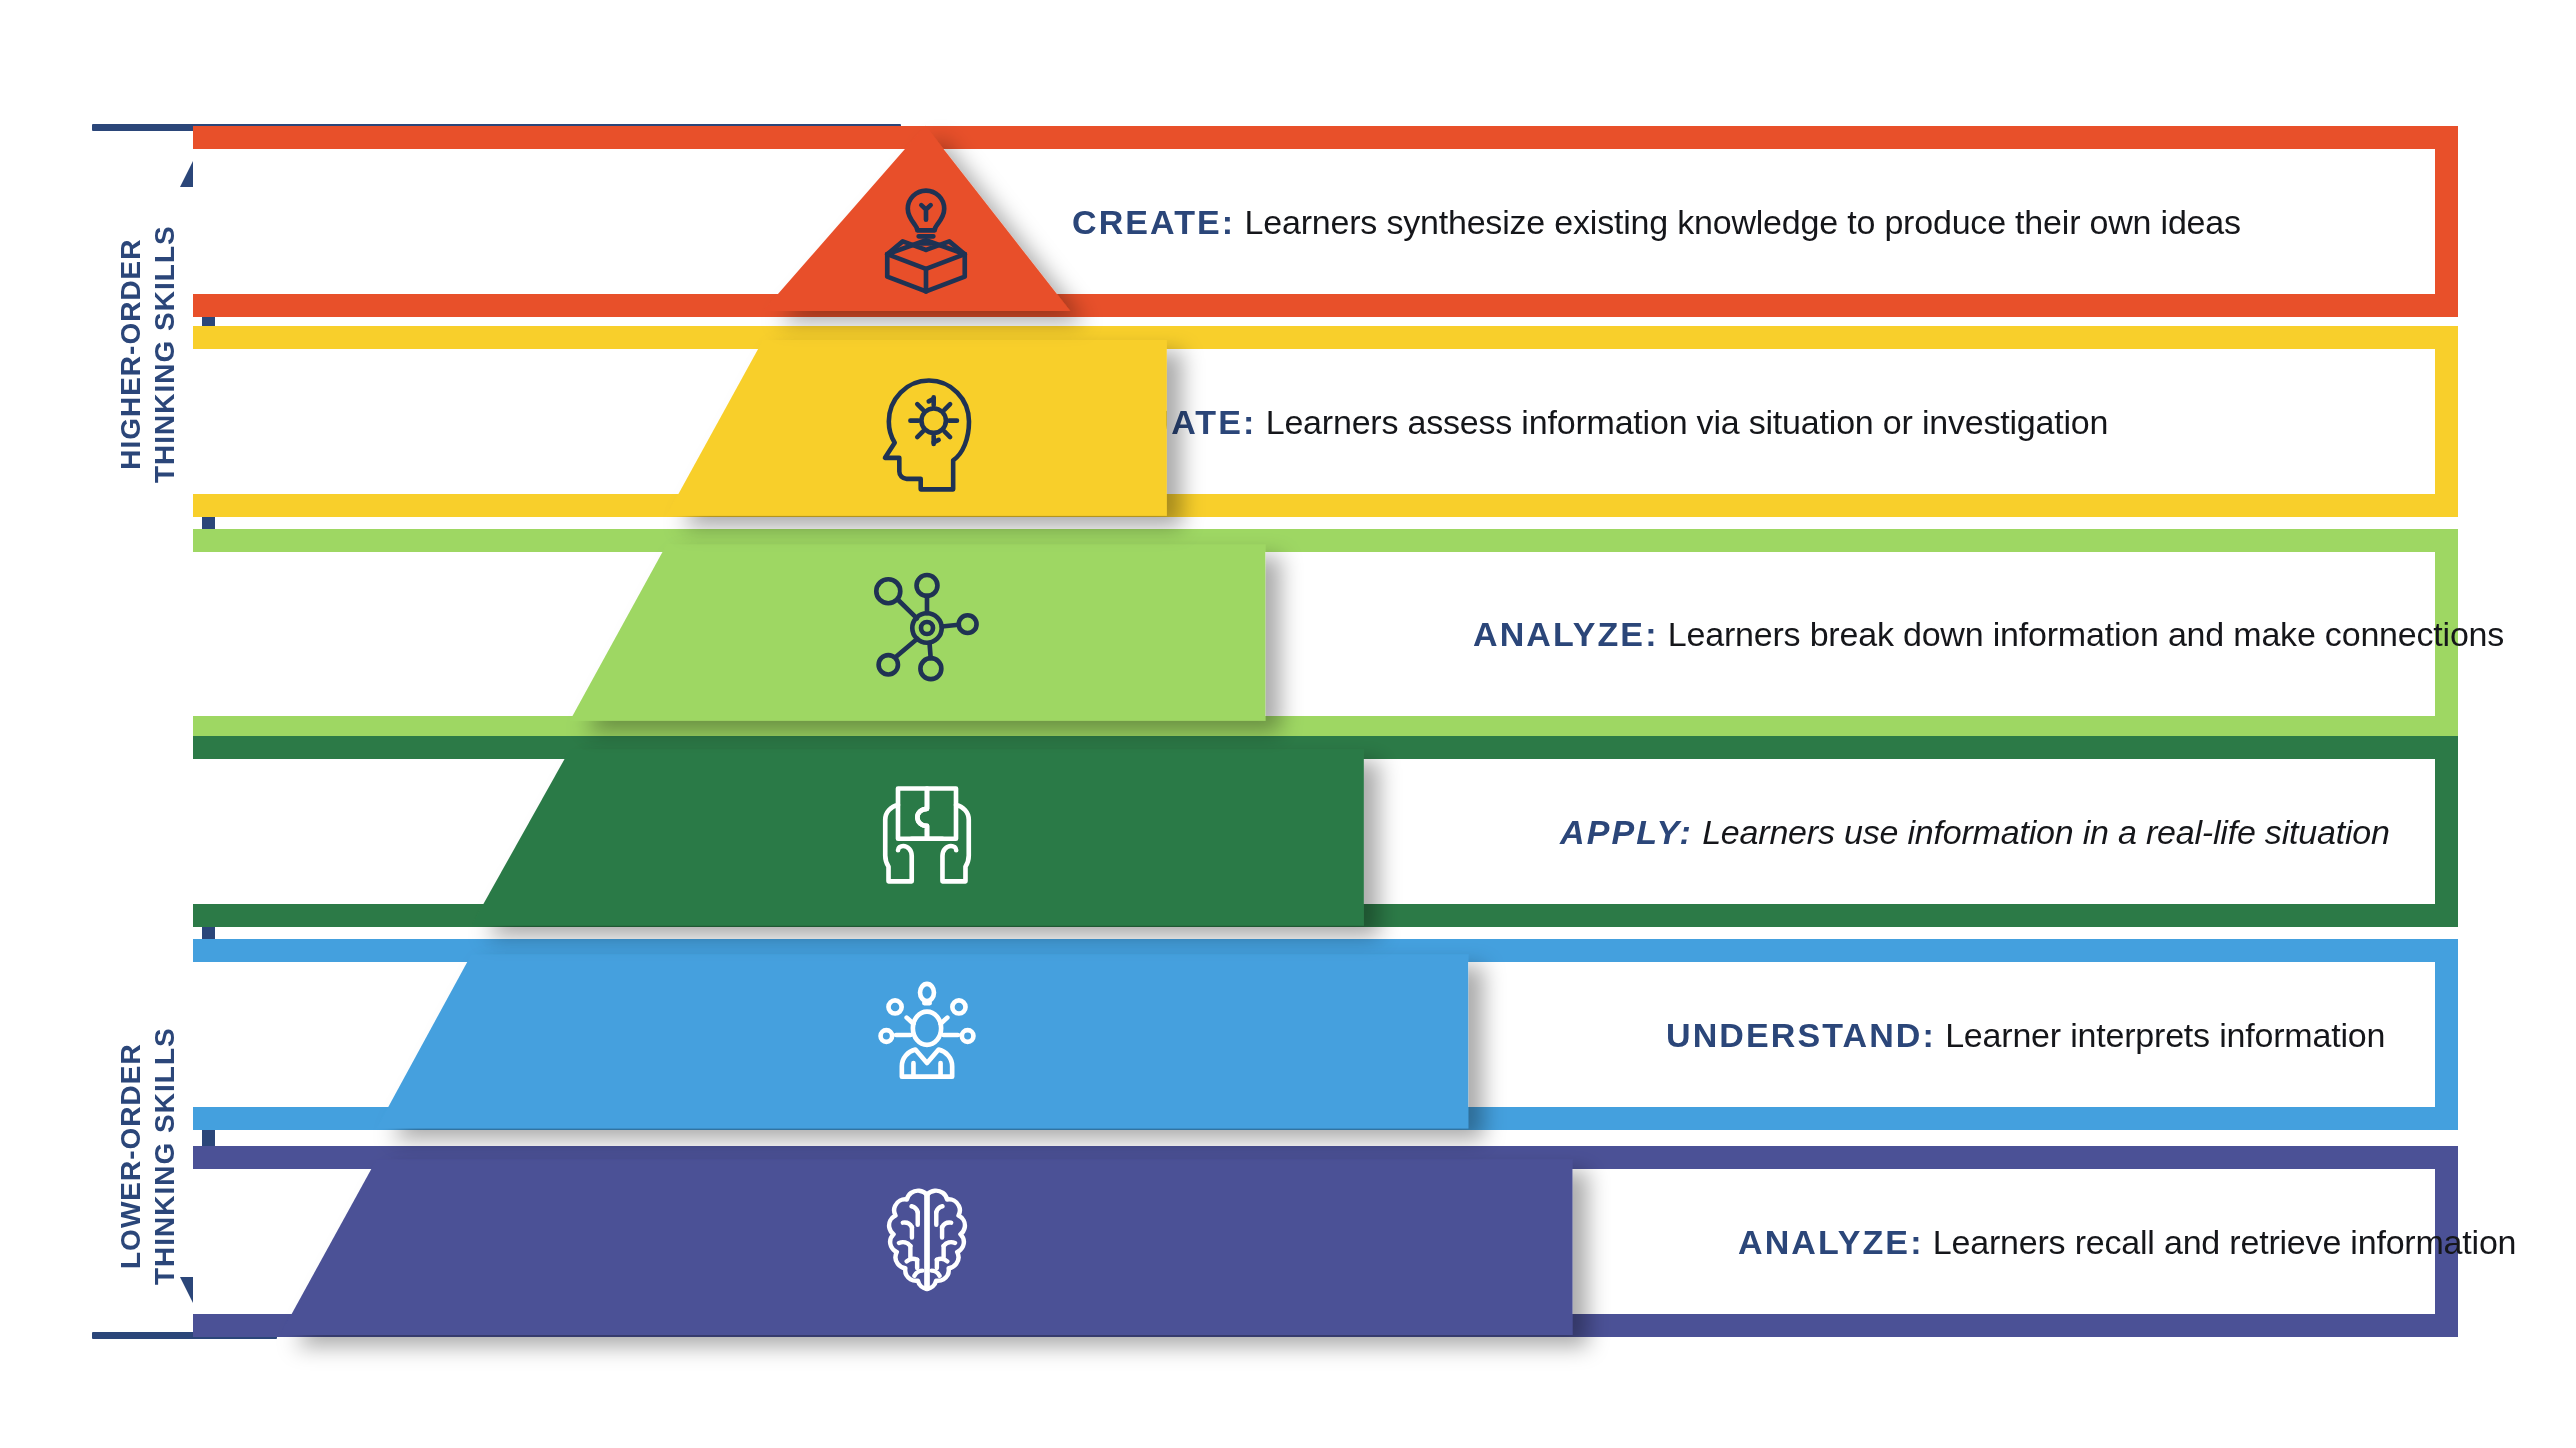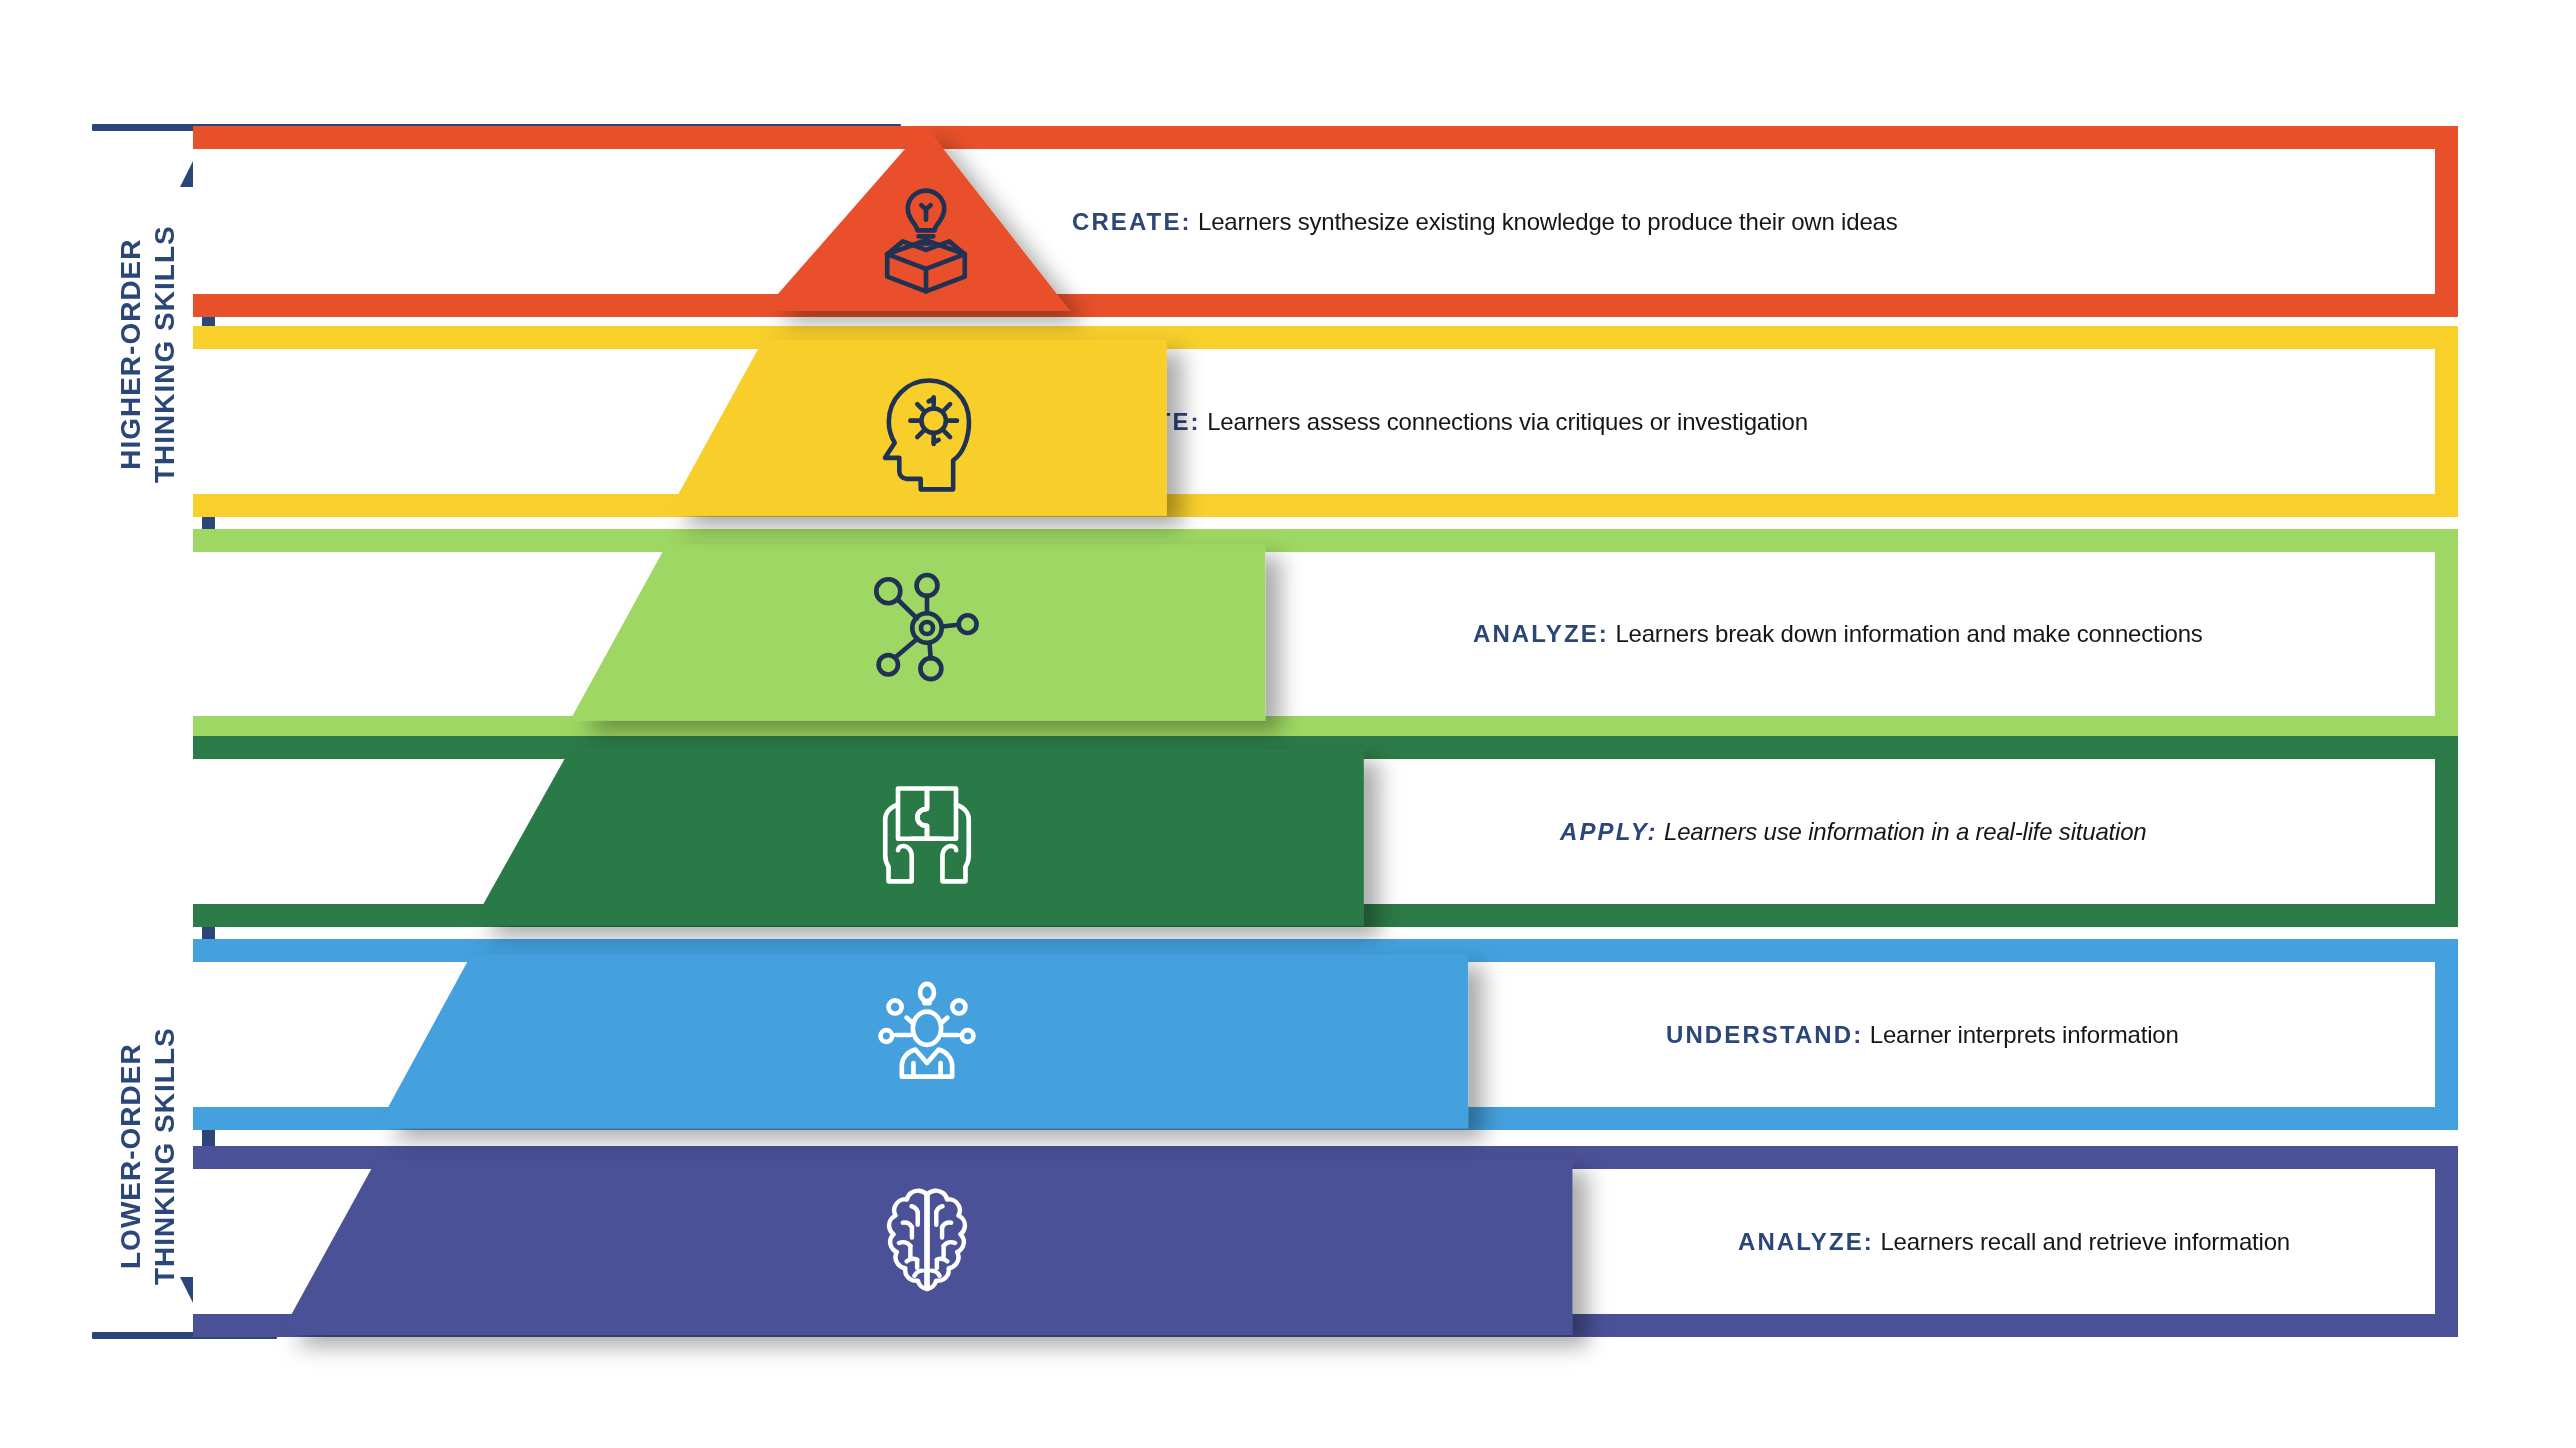--- a/index.html
+++ b/index.html
@@ -41,21 +41,21 @@
     background:#ffffff;
   }
   .bar-inner{
     position:absolute;inset:0;
     display:flex;align-items:center;
     box-sizing:border-box;
   }
   .bar-text{
     position:absolute;
     white-space:nowrap;
-    font-size:24px;
+    font-size:34px;
     color:#15161a;
     letter-spacing:-0.2px;
   }
   .bar-text .lvl{
     color:#2b4679;
     font-weight:700;
     letter-spacing:2.1px;
   }
 
   
@@ -94,21 +94,21 @@
     <div class="bar-text" style="left:879px;top:50%;transform:translateY(-50%);">
       <span class="lvl">CREATE:</span> 
       <span>Learners synthesize existing knowledge to produce their own ideas</span>
     </div>
   </div>
 
   <div class="bar" style="left:193px;top:326px;width:2265px;height:191px;background:#f8cf2b;">
     <div class="bar-inner" style="background:#ffffff;left:0;right:23px;top:23px;bottom:23px;"></div>
     <div class="bar-text" style="left:855px;top:50%;transform:translateY(-50%);">
       <span class="lvl">EVALUATE:</span> 
-      <span>Learners assess connections via critiques or investigation</span>
+      <span>Learners assess information via situation or investigation</span>
     </div>
   </div>
 
   <div class="bar" style="left:193px;top:529px;width:2265px;height:210px;background:#9ed763;">
     <div class="bar-inner" style="background:#ffffff;left:0;right:23px;top:23px;bottom:23px;"></div>
     <div class="bar-text" style="left:1280px;top:50%;transform:translateY(-50%);">
       <span class="lvl">ANALYZE:</span> 
       <span>Learners break down information and make connections</span>
     </div>
   </div>

